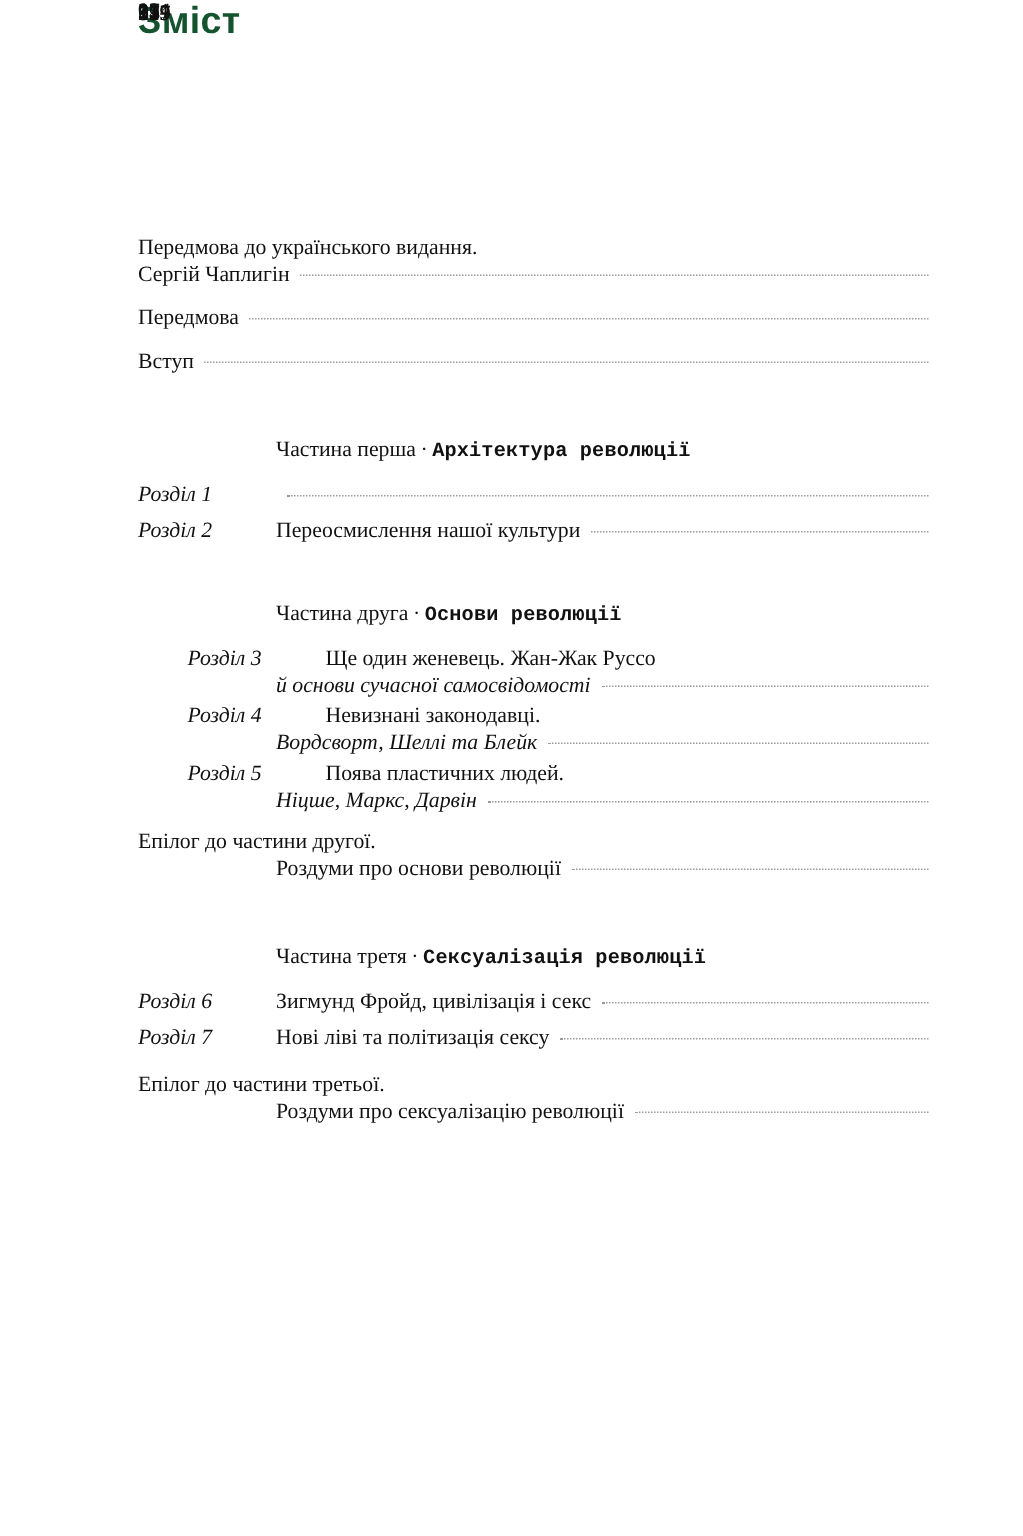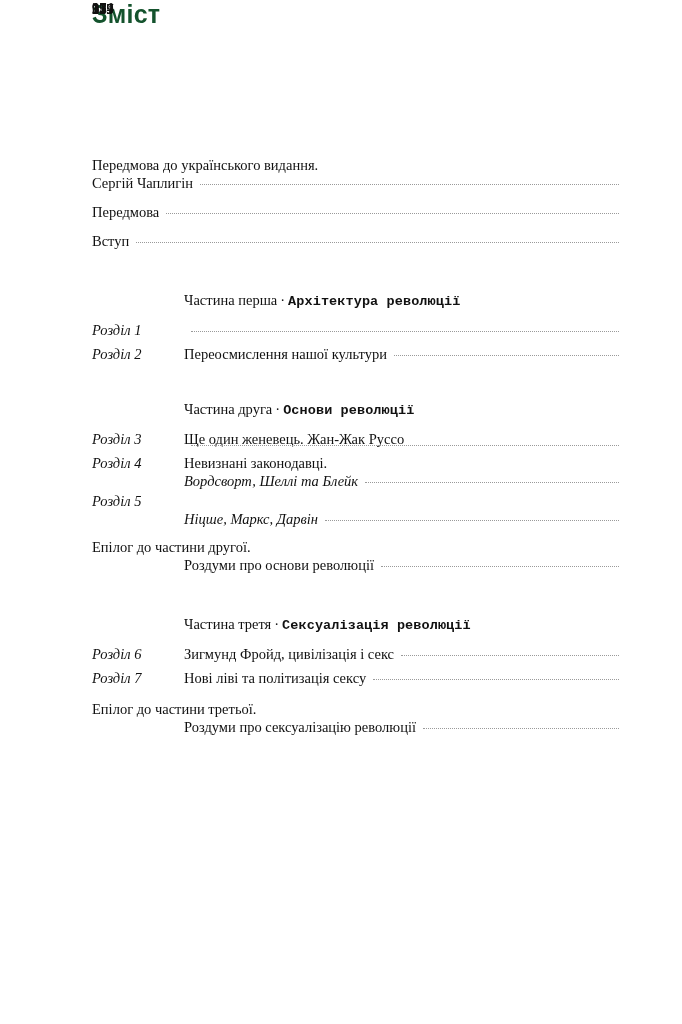--- a/index.html
+++ b/index.html
@@ -111,20 +111,21 @@
   }
 
   
   .row.two-line {
     display: block;
     margin-bottom: 2px;
   }
   .row.two-line .first {
     display: flex;
     align-items: flex-start;
+    margin-left: 33px;
   }
   .row.two-line .second {
     display: flex;
     align-items: baseline;
   }
   .row.two-line .num-col { width: 92px; flex: 0 0 92px; }
   .sub-text { font-style: italic; }
 
   .epilogue {
     margin-top: 10px;
@@ -192,20 +193,21 @@
     <span class="part-name">Частина друга</span><span class="dot">·</span><span class="part-title">Основи революції</span>
   </div>
 
   <div class="row two-line">
     <div class="first">
       <span class="num-col">Розділ 3</span>
       <span class="text">Ще один женевець. Жан-Жак Руссо</span>
     </div>
     <div class="second">
       <span class="num-col"></span>
+      <span class="text sub-text">й основи сучасної самосвідомості</span>
       <span class="leader"></span>
       <span class="page">93</span>
     </div>
   </div>
 
   <div class="row two-line">
     <div class="first">
       <span class="num-col">Розділ 4</span>
       <span class="text">Невизнані законодавці.</span>
     </div>
@@ -213,20 +215,21 @@
       <span class="num-col"></span>
       <span class="text sub-text">Вордсворт, Шеллі та Блейк</span>
       <span class="leader"></span>
       <span class="page">115</span>
     </div>
   </div>
 
   <div class="row two-line">
     <div class="first">
       <span class="num-col">Розділ 5</span>
+      <span class="text">Поява пластичних людей.</span>
     </div>
     <div class="second">
       <span class="num-col"></span>
       <span class="text sub-text">Ніцше, Маркс, Дарвін</span>
       <span class="leader"></span>
       <span class="page">237</span>
     </div>
   </div>
 
   <div class="epilogue">

